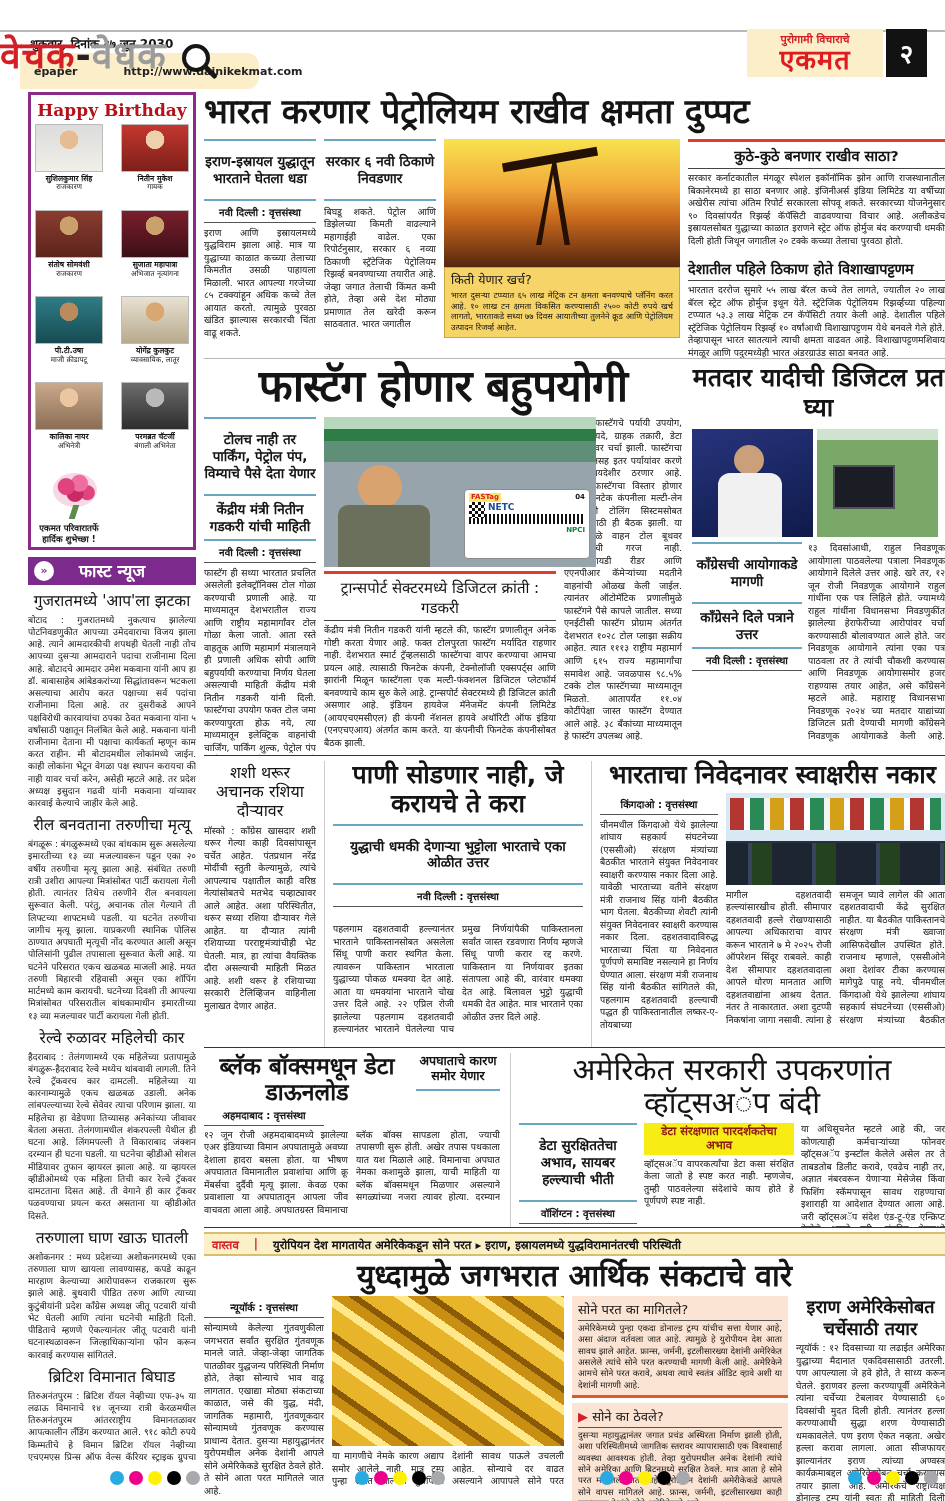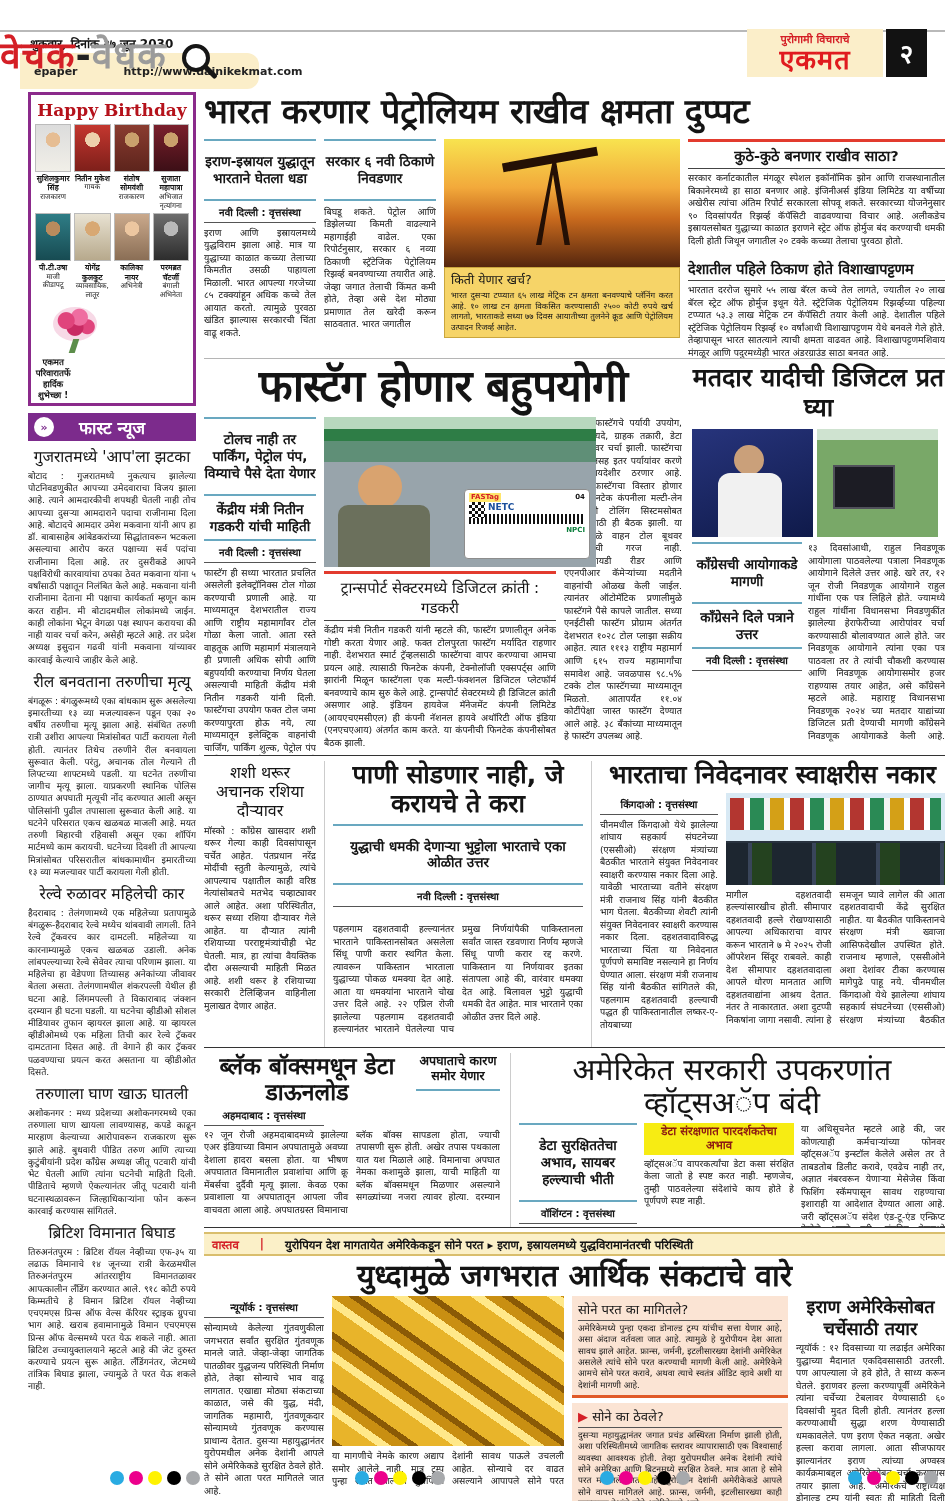--- a/index.html
+++ b/index.html
@@ -21,21 +21,21 @@
   .brand-box{position:absolute;top:29px;right:62px;width:136px;height:46px;background:#fbeec9;
              text-align:center;padding-top:2px}
   .brand-tag{font-size:11px;font-weight:bold;color:#d41f26}
   .brand-name{font-size:27px;font-weight:bold;color:#e01b1f;line-height:1;letter-spacing:1px}
   .pagenum-box{position:absolute;top:29px;right:18px;width:41px;height:48px;background:#121212;color:#fff;
                display:flex;align-items:center;justify-content:center;font-size:26px;font-weight:bold}
   
   .sidebar{position:absolute;top:92px;left:28px;width:168px;height:1372px;overflow:hidden}
   .bday{border:3px solid #8b2a8b;padding:4px 4px 2px;background:#fff}
   .bday-title{font-family:"DejaVu Serif",serif;font-weight:bold;font-size:17px;color:#b5121b;text-align:center;margin:1px 0 4px}
-  .bday-grid{display:grid;grid-template-columns:repeat(4,1fr);gap:3px}
+  .bday-grid{display:grid;grid-template-columns:repeat(2,1fr);gap:18px}
   .bday-cell{text-align:center}
   .bp{height:46px;border:1px solid #bbb}
   .bp1{background:radial-gradient(circle at 50% 32%,#e6bd93 20%,transparent 21%),linear-gradient(#dcdcdc,#f1efe8)}
   .bp2{background:radial-gradient(circle at 50% 32%,#edd0ac 20%,transparent 21%),linear-gradient(#c4372f,#7e1f1a)}
   .bp3{background:radial-gradient(circle at 50% 32%,#caa06c 20%,transparent 21%),linear-gradient(#8a3c30,#5d241c)}
   .bp4{background:radial-gradient(circle at 50% 32%,#caa06c 20%,transparent 21%),linear-gradient(#7a1f2c,#3c0f16)}
   .bp5{background:radial-gradient(circle at 50% 32%,#b98b5d 20%,transparent 21%),linear-gradient(#2f7d86,#174b52)}
   .bp6{background:radial-gradient(circle at 50% 32%,#d8a873 20%,transparent 21%),linear-gradient(#e8e2d2,#b7a98c)}
   .bp7{background:radial-gradient(circle at 50% 32%,#ecc6a0 20%,transparent 21%),linear-gradient(#caa98c,#8a6e55)}
   .bp8{background:radial-gradient(circle at 50% 32%,#b9b9b9 20%,transparent 21%),linear-gradient(#6d6d6d,#2d2d2d)}
@@ -144,21 +144,21 @@
   .wapp{flex:1;border-left:1px solid #ccc;padding-left:8px}
   .wapp h2{font-size:30px;font-weight:normal;text-align:center;margin:0;line-height:1.1}
   .wapp-row{display:flex;gap:7px;margin-top:4px}
   .wapp-sub{width:118px;flex:none}
   .wapp-hl{width:150px;flex:none}
   .hl-title{background:#f7ec13;color:#8c1a12;font-size:11.5px;font-weight:bold;text-align:center;padding:2px 3px;line-height:1.2}
   .wapp-body{flex:1}
   
   .secE{height:276px;border-top:1px solid #333;position:relative;padding-top:4px}
   .strip{background:#fbf0c8;border-top:2px solid #d9be6d;border-bottom:2px solid #d9be6d;height:20px;
-         display:flex;align-items:center;gap:21px;padding:0 8px;font-size:11.5px;font-weight:bold}
+         display:flex;align-items:center;gap:15px;padding:0 8px;font-size:11.5px;font-weight:bold}
   .strip-tag{color:#d41f26}
   .strip-sep{color:#d41f26}
   .e-head{font-size:30px;font-weight:bold;text-align:center;margin:3px 0 4px;line-height:1.1}
   .e-row{display:flex;gap:8px}
   .e-c1{width:120px;flex:none}
   .e-c2{width:232px;flex:none}
   .gold{width:232px;height:150px;background:repeating-linear-gradient(35deg,#8a5a06 0 6px,#e8b42a 6px 26px,#ffe88a 26px 34px,#c98f12 34px 44px)}
   .e-c3{width:216px;flex:none}
   .ebox{background:#fbe4d4;padding:4px 6px;margin-bottom:5px}
   .ebox h4{margin:0 0 2px;font-size:13px;border-bottom:1px solid #555;padding-bottom:2px}

